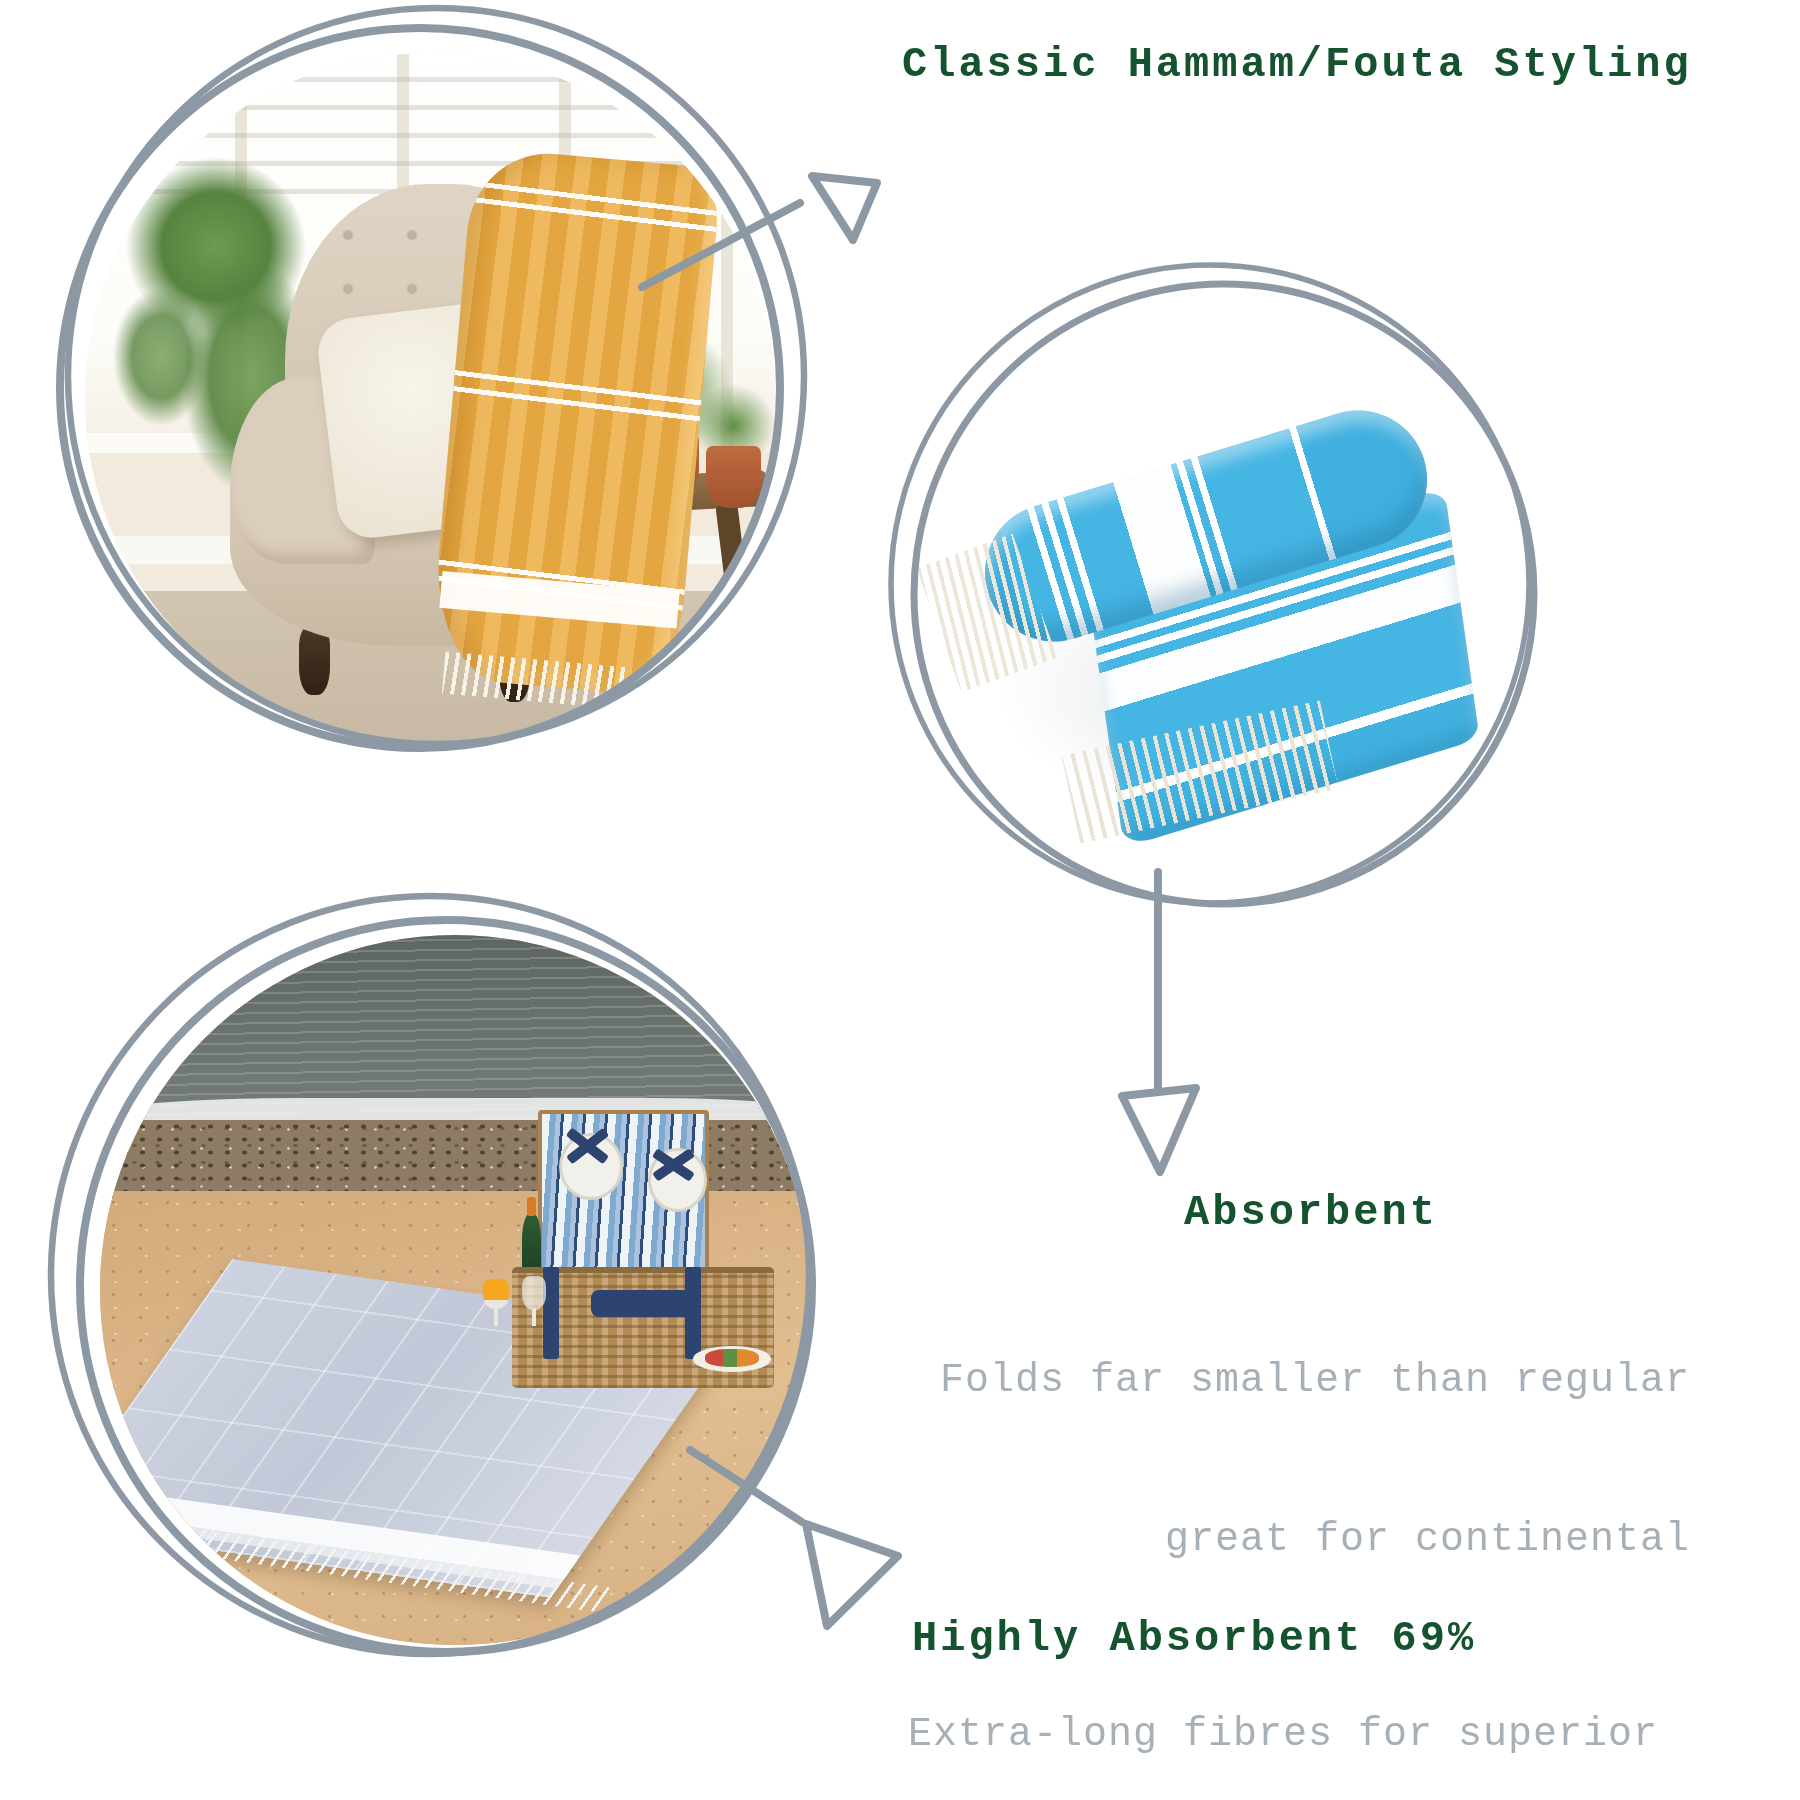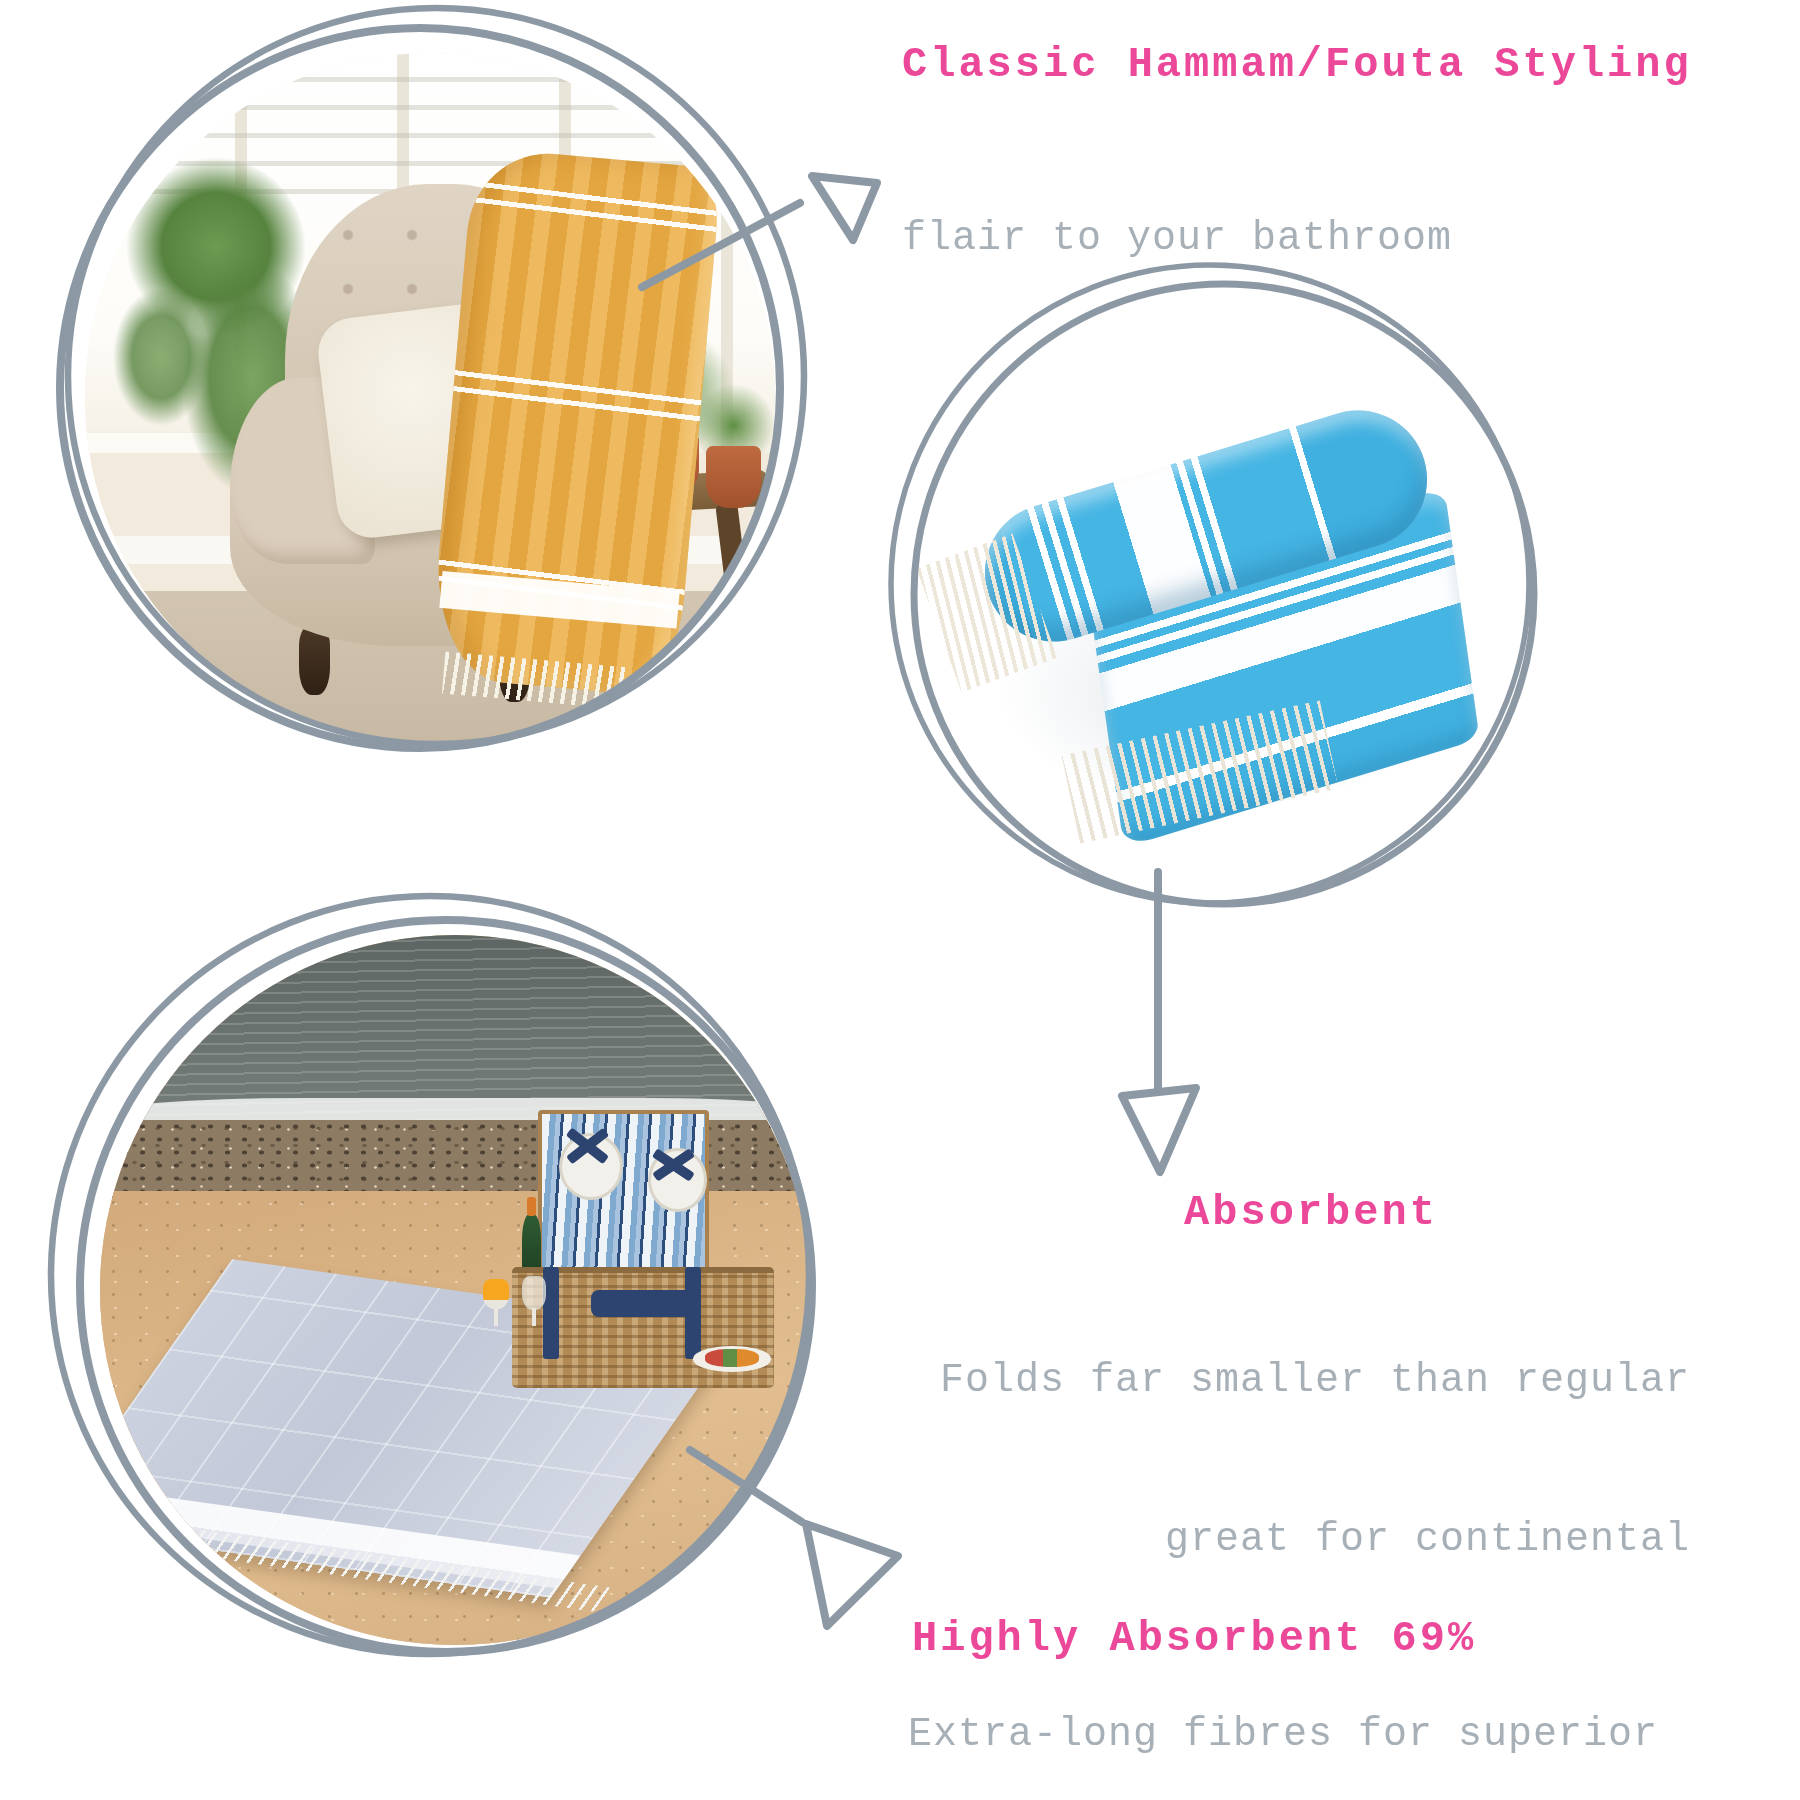--- a/index.html
+++ b/index.html
@@ -1,21 +1,21 @@
 <!DOCTYPE html>
 <html><head>
 <meta charset="utf-8">
 <style>
   html,body{margin:0;padding:0;background:#ffffff;}
   body{width:1800px;height:1800px;position:relative;overflow:hidden;
        font-family:"Liberation Mono","DejaVu Sans Mono",monospace;}
   .abs{position:absolute;}
   
   .h{position:absolute;font-weight:700;font-size:42px;line-height:1;
-     color:#ec4899;letter-spacing:3px;white-space:pre;}
+     color:#14532d;letter-spacing:3px;white-space:pre;}
   .b{position:absolute;font-weight:400;font-size:40px;color:#A7AFB7;
      letter-spacing:1px;white-space:pre;}
   .b div,.h div{white-space:pre;}
   #t1h{left:902px;top:44px;}
   #t1b{left:902px;top:96px;line-height:57px;}
   #t2h{left:1311px;top:1192px;transform:translateX(-50%);}
   #t2b{left:1315px;top:1248px;transform:translateX(-50%);line-height:53px;text-align:right;}
   #t3h{left:912px;top:1474px;line-height:66px;}
   #t3b{left:908px;top:1597px;line-height:55px;}
   
@@ -235,21 +235,20 @@
     <path d="M1158,872 L1158,1094" stroke-width="8"></path>
     <path d="M1122,1096 L1196,1088 L1160,1172 Z" stroke-width="8" fill="#ffffff"></path>
 
     <path d="M690,1450 L802,1522" stroke-width="8"></path>
     <path d="M806,1524 L898,1556 L827,1626 Z" stroke-width="8" fill="#ffffff"></path>
   </g>
 </svg>
 
 <div id="t1h" class="h">Classic Hammam/Fouta Styling</div>
 <div id="t1b" class="b">
-  <div>flair to your bathroom</div>
 </div>
 
 <div id="t2h" class="h">Absorbent</div>
 <div id="t2b" class="b">
   <div>Folds far smaller than regular</div>
   <div>great for continental</div>
 </div>
 
 <div id="t3h" class="h">
   <div>Highly Absorbent 69%</div>

